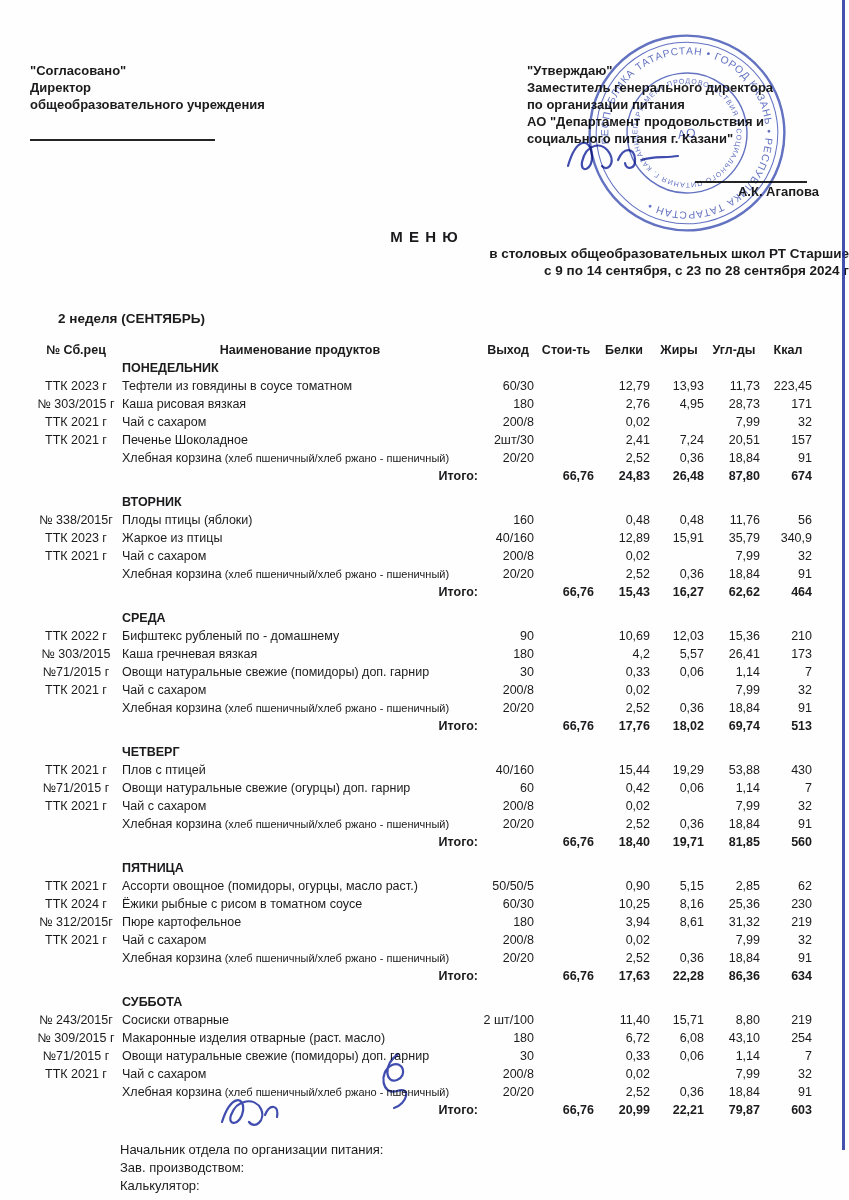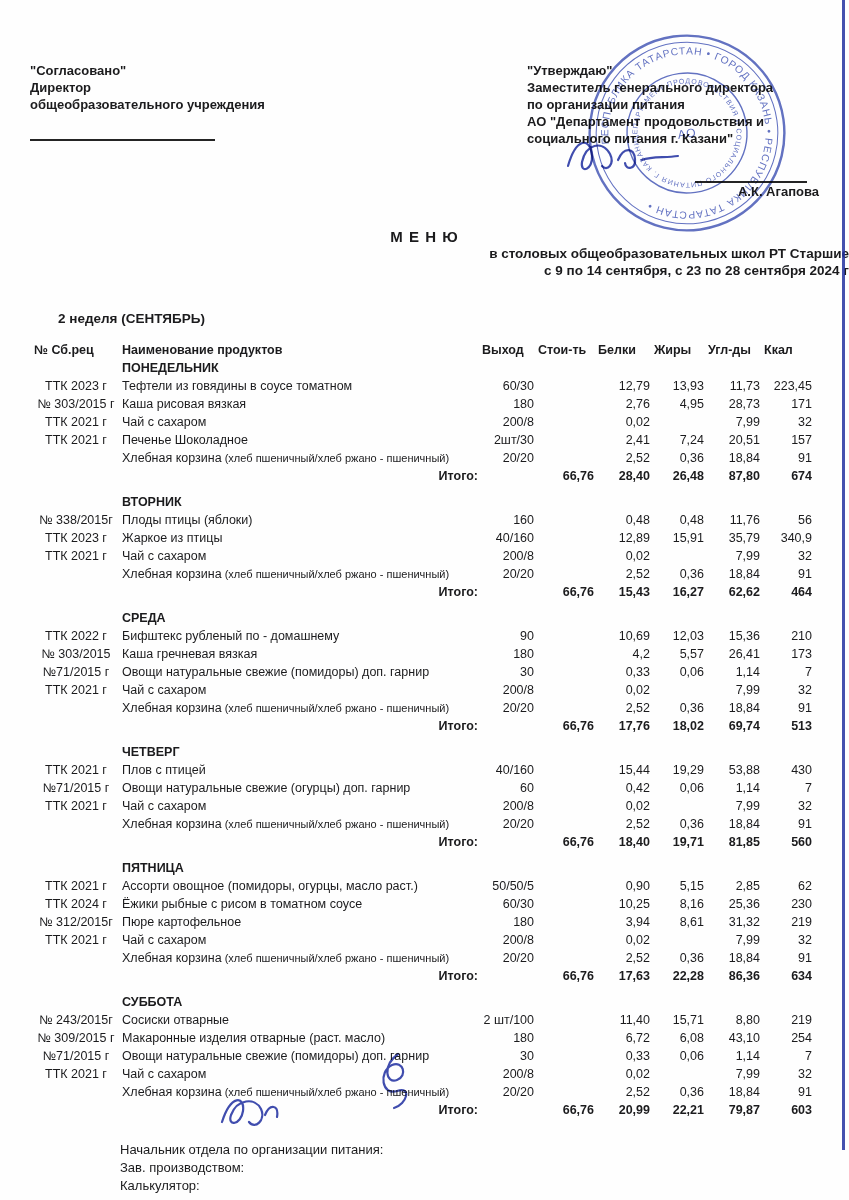--- a/index.html
+++ b/index.html
@@ -37,21 +37,21 @@
     margin-top: 2px;
   }
   table.menu th, table.menu td {
     height: 18px;
     padding: 0 2px;
     font-size: 12.5px;
     vertical-align: bottom;
     white-space: nowrap;
     overflow: visible;
   }
-  table.menu th { font-weight: bold; text-align: left; }
+  table.menu th { font-weight: bold; text-align: center; }
   th.rec, td.rec { text-align: center; font-size: 10.5px; padding: 0; }
   th.rec { font-size: 12px; }
   th.name, td.name { text-align: left; }
   td.num { text-align: right; }
   td.day { font-weight: bold; font-size: 13px; text-align: left; }
   tr.total td { font-weight: bold; }
   td.total-label { text-align: right; padding-right: 10px; }
   span.note { font-size: 11px; }
   tr.spacer td { height: 8px; padding: 0; }
   
@@ -187,21 +187,21 @@
           <td class="num">2,52</td>
           <td class="num">0,36</td>
           <td class="num">18,84</td>
           <td class="num">91</td>
         </tr>
         <tr class="total">
           <td class="rec"></td>
           <td class="total-label">Итого:</td>
           <td class="num"></td>
           <td class="num">66,76</td>
-          <td class="num">28,40</td>
+          <td class="num">24,83</td>
           <td class="num">26,48</td>
           <td class="num">87,80</td>
           <td class="num">674</td>
         </tr>
         <tr class="spacer">
           <td colspan="8"></td>
         </tr>
         <tr>
           <td class="rec"></td>
           <td class="day" colspan="7">ВТОРНИК</td>

